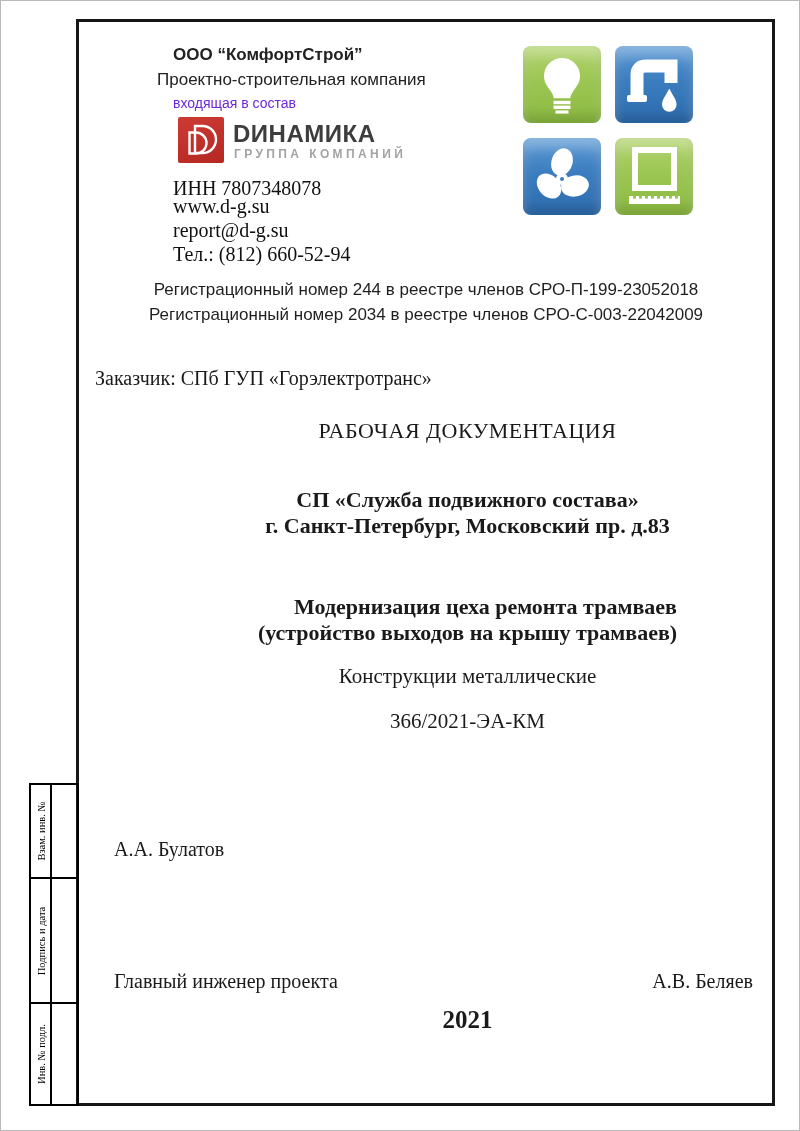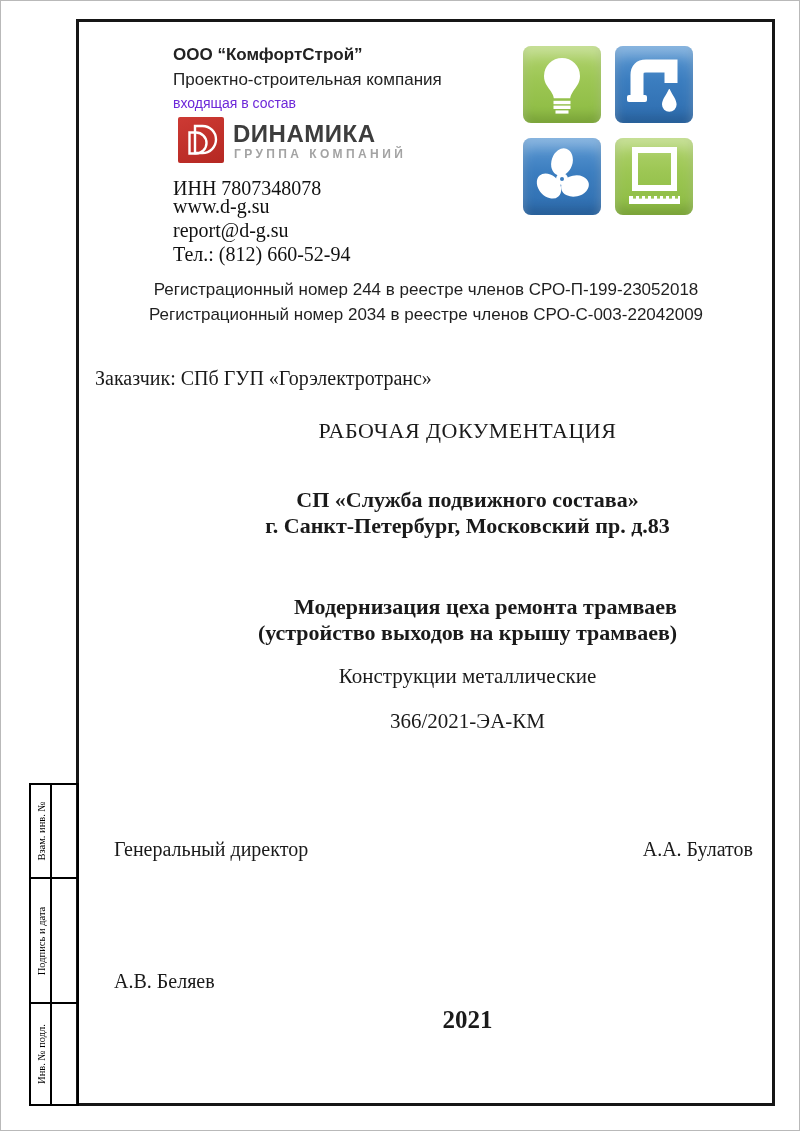--- a/index.html
+++ b/index.html
@@ -14,21 +14,21 @@
 
   
   .frame {
     left:75px; top:18px; width:699px; height:1087px;
     border:3px solid #161616;
   }
 
   
   .sans { font-family:"Liberation Sans","DejaVu Sans",sans-serif; }
   .company-name { left:172px; top:44px; font-size:17px; font-weight:bold; color:#222; }
-  .company-line2 { left:172px; top:69px; font-size:17px; color:#222; }
+  .company-line2 { left:156px; top:69px; font-size:17px; color:#222; }
   .company-line3 { left:172px; top:94px; font-size:14px; color:#6d28d9; }
 
   
   .logo-square {
     left:177px; top:116px; width:46px; height:46px;
     background:linear-gradient(160deg,#cd3a34,#b52822);
     border-radius:2px;
   }
   .logo-brand { left:232px; top:119px; font-size:24px; font-weight:800; letter-spacing:0.5px; color:#3d3d3d; }
   .logo-sub { left:233px; top:146px; font-size:12px; letter-spacing:3.4px; color:#a3a3a3; font-weight:bold; }
@@ -157,24 +157,24 @@
 <div class="abs customer">Заказчик: СПб ГУП «Горэлектротранс»</div>
 <div class="abs centerband doc-type">РАБОЧАЯ ДОКУМЕНТАЦИЯ</div>
 <div class="abs centerband obj1">СП «Служба подвижного состава»</div>
 <div class="abs centerband obj2">г. Санкт-Петербург, Московский пр. д.83</div>
 <div class="abs centerband proj1">Модернизация цеха ремонта трамваев</div>
 <div class="abs centerband proj2">(устройство выходов на крышу трамваев)</div>
 <div class="abs centerband section-name">Конструкции металлические</div>
 <div class="abs centerband doc-code">366/2021-ЭА-КМ</div>
 
 <div class="abs sig-row sig1">
-  <span>Генеральный директор</span>
   <span>А.А. Булатов</span>
 </div>
 <div class="abs sig-row sig2">
+  <span>Главный инженер проекта</span>
   <span>А.В. Беляев</span>
 </div>
 
 <div class="abs centerband year">2021</div>
 
 <div class="abs stamp">
   <div class="stamp-cell sc1">
     <div class="stamp-label-col">
       <span class="v-label">Взам. инв. №</span>
     </div>

